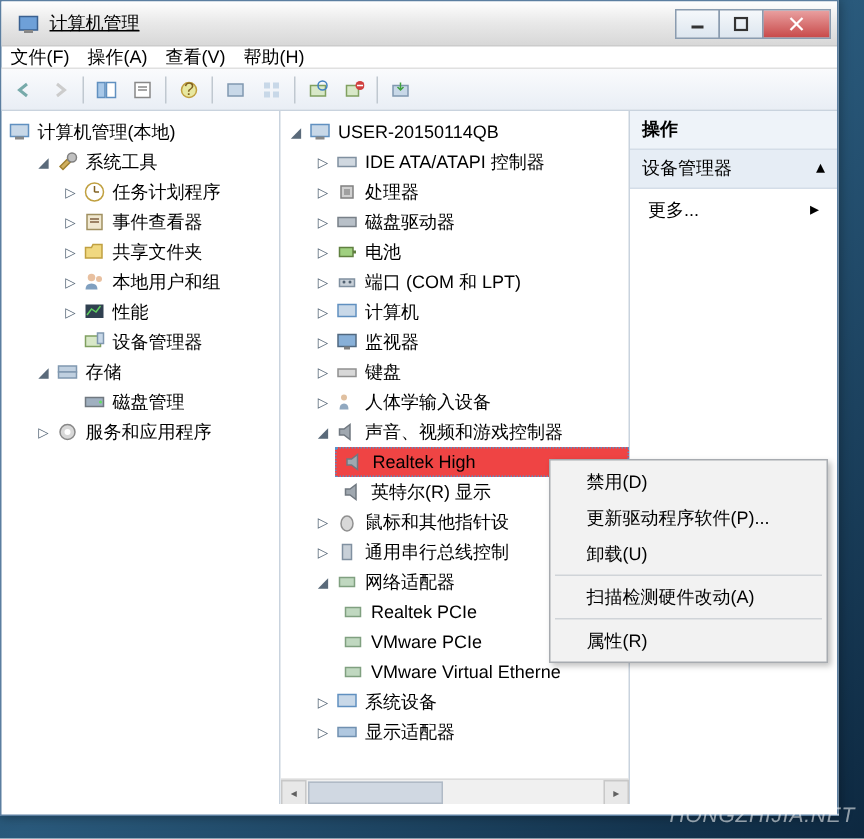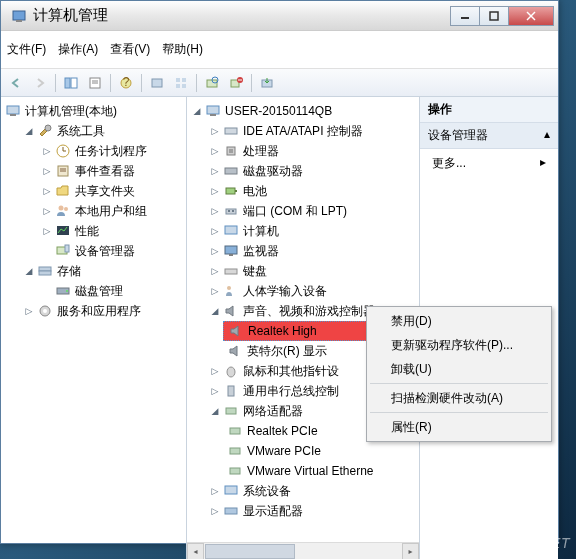--- a/index.html
+++ b/index.html
@@ -1,24 +1,24 @@
 <!DOCTYPE html>
 <html><head>
 <meta charset="utf-8">
 <style>
 * { margin: 0; padding: 0; box-sizing: border-box; font-family: "Microsoft YaHei", "SimSun", Tahoma, sans-serif; font-size: 12px; }
 body { background: linear-gradient(135deg, #1a3c5c 0%, #2a5a7c 50%, #0d2840 100%); width: 576px; height: 559px; overflow: hidden; position: relative; }
 .window { position: absolute; left: 0; top: 0; width: 559px; height: 544px; background: #fff; border: 1px solid #5b7ea0; box-shadow: 0 0 8px rgba(0,0,0,0.4); }
 .titlebar { height: 30px; background: linear-gradient(to bottom, #fefefe 0%, #e8e8e8 50%, #d8d8d8 100%); border-bottom: 1px solid #ccc; display: flex; align-items: center; padding: 0 4px; }
 .title-icon { width: 16px; height: 16px; margin: 0 6px; }
-.title-text { flex: 1; font-size: 15px; color: #000; }
+.title-text { flex: 1; font-size: 12px; color: #000; text-decoration: underline; }
 .winbtns { display: flex; }
 .winbtn { width: 30px; height: 20px; display: flex; align-items: center; justify-content: center; border: 1px solid #8a9cb0; background: linear-gradient(to bottom, #f5f8fb, #dde6ef); margin-left: -1px; }
 .winbtn.close { background: linear-gradient(to bottom, #e9a0a0, #c84a4a); width: 46px; }
-.menubar { height: 38px; display: flex; align-items: center; padding: 0 6px; gap: 12px; border-bottom: 1px solid #e0e0e0; }
+.menubar { height: 15px; display: flex; align-items: center; padding: 0 6px; gap: 12px; border-bottom: 1px solid #e0e0e0; }
 .menuitem { color: #000; cursor: default; }
 .toolbar { height: 28px; background: linear-gradient(to bottom, #fafbfd, #e9eef5); border-bottom: 1px solid #c9d3de; display: flex; align-items: center; padding: 0 4px; gap: 2px; }
 .tbtn { width: 22px; height: 22px; display: flex; align-items: center; justify-content: center; border-radius: 2px; }
 .tsep { width: 1px; height: 18px; background: #c0c8d0; margin: 0 2px; }
 .body3col { display: flex; height: calc(100% - 80px); }
 .leftpane { width: 186px; border-right: 1px solid #c9d3de; overflow: auto; padding: 4px 0; }
 .midpane { flex: 1; border-right: 1px solid #c9d3de; overflow: auto; padding: 4px 0; position: relative; }
 .rightpane { width: 138px; background: #fff; }
 .rp-head { background: #eef3f9; padding: 4px 8px; font-weight: bold; border-bottom: 1px solid #d4dde8; }
 .rp-sub { background: #e6edf5; padding: 4px 8px; display: flex; justify-content: space-between; border-bottom: 1px solid #d4dde8; }

